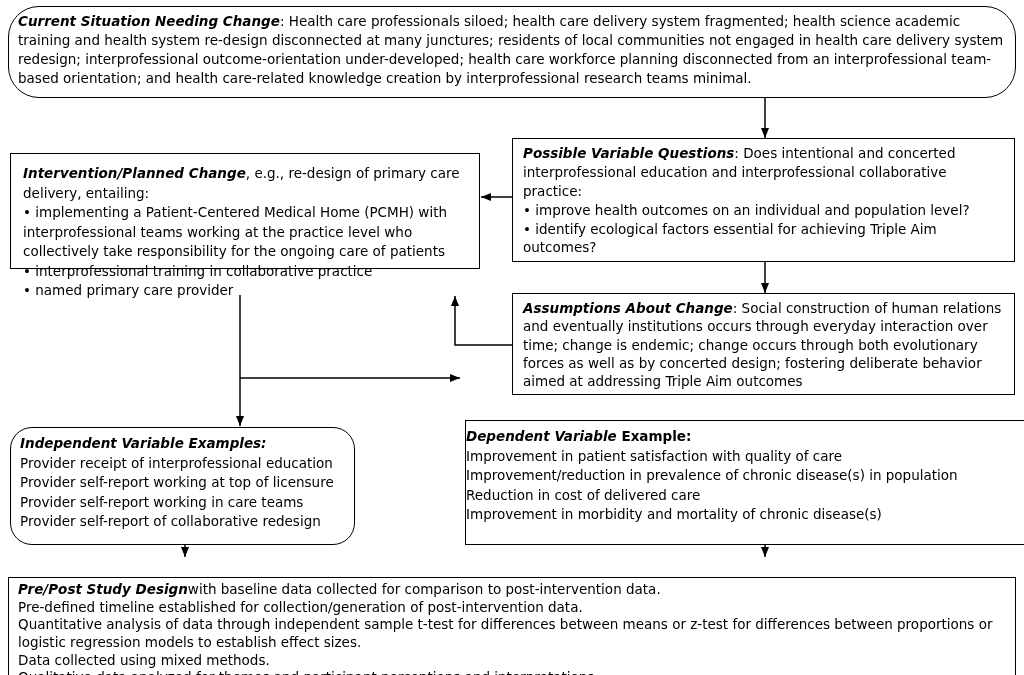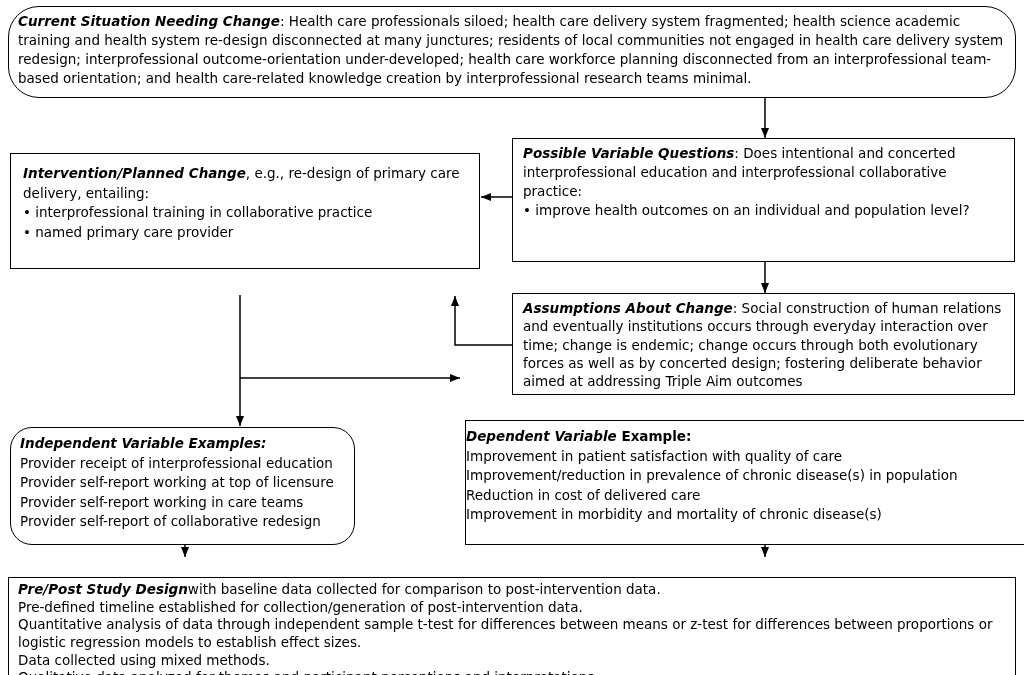--- a/index.html
+++ b/index.html
@@ -55,29 +55,31 @@
 <div class="canvas">
 
   <div class="box b-current">
     <span class="title">Current Situation Needing Change</span><span>: Health care professionals siloed; health care delivery system fragmented; health science academic training and health system re-design disconnected at many junctures; residents of local communities not engaged in health care delivery system redesign; interprofessional outcome-orientation under-developed; health care workforce planning disconnected from an interprofessional team-based orientation; and health care-related knowledge creation by interprofessional research teams minimal.</span>
   </div>
 
   <div class="box b-intervention">
     <div>
       <span class="title">Intervention/Planned Change</span><span>, e.g., re-design of primary care delivery, entailing:</span>
     </div>
+    <div class="bullet">implementing a Patient-Centered Medical Home (PCMH) with interprofessional teams working at the practice level who collectively take responsibility for the ongoing care of patients</div>
     <div class="bullet">interprofessional training in collaborative practice</div>
     <div class="bullet">named primary care provider</div>
   </div>
 
   <div class="box b-questions">
     <div>
       <span class="title">Possible Variable Questions</span><span>: Does intentional and concerted interprofessional education and interprofessional collaborative practice:</span>
     </div>
     <div class="bullet">improve health outcomes on an individual and population level?</div>
+    <div class="bullet">identify ecological factors essential for achieving Triple Aim outcomes?</div>
   </div>
 
   <div class="box b-assumptions">
     <span class="title">Assumptions About Change</span><span>: Social construction of human relations and eventually institutions occurs through everyday interaction over time; change is endemic; change occurs through both evolutionary forces as well as by concerted design; fostering deliberate behavior aimed at addressing Triple Aim outcomes</span>
   </div>
 
   <div class="box b-independent">
     <div class="title">Independent Variable Examples:</div>
     <div>Provider receipt of interprofessional education</div>
     <div>Provider self-report working at top of licensure</div>

